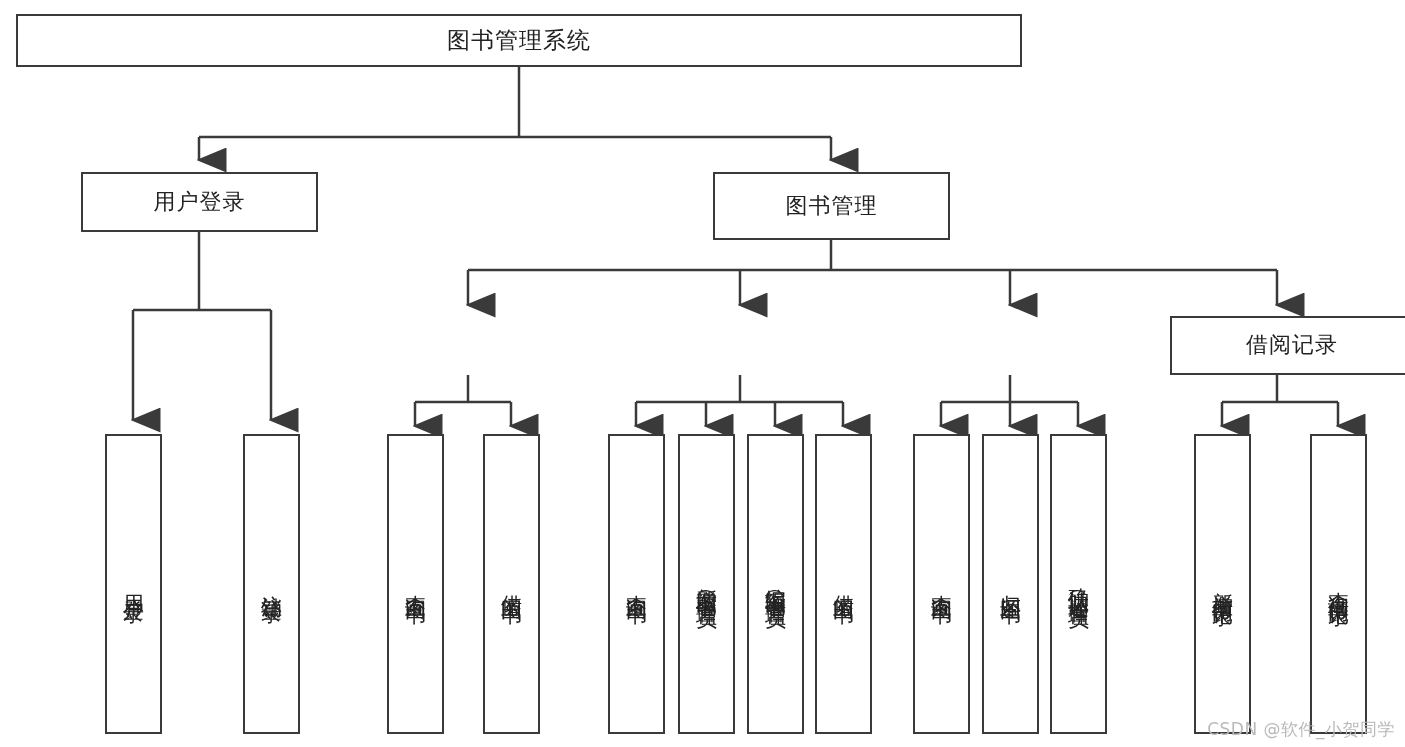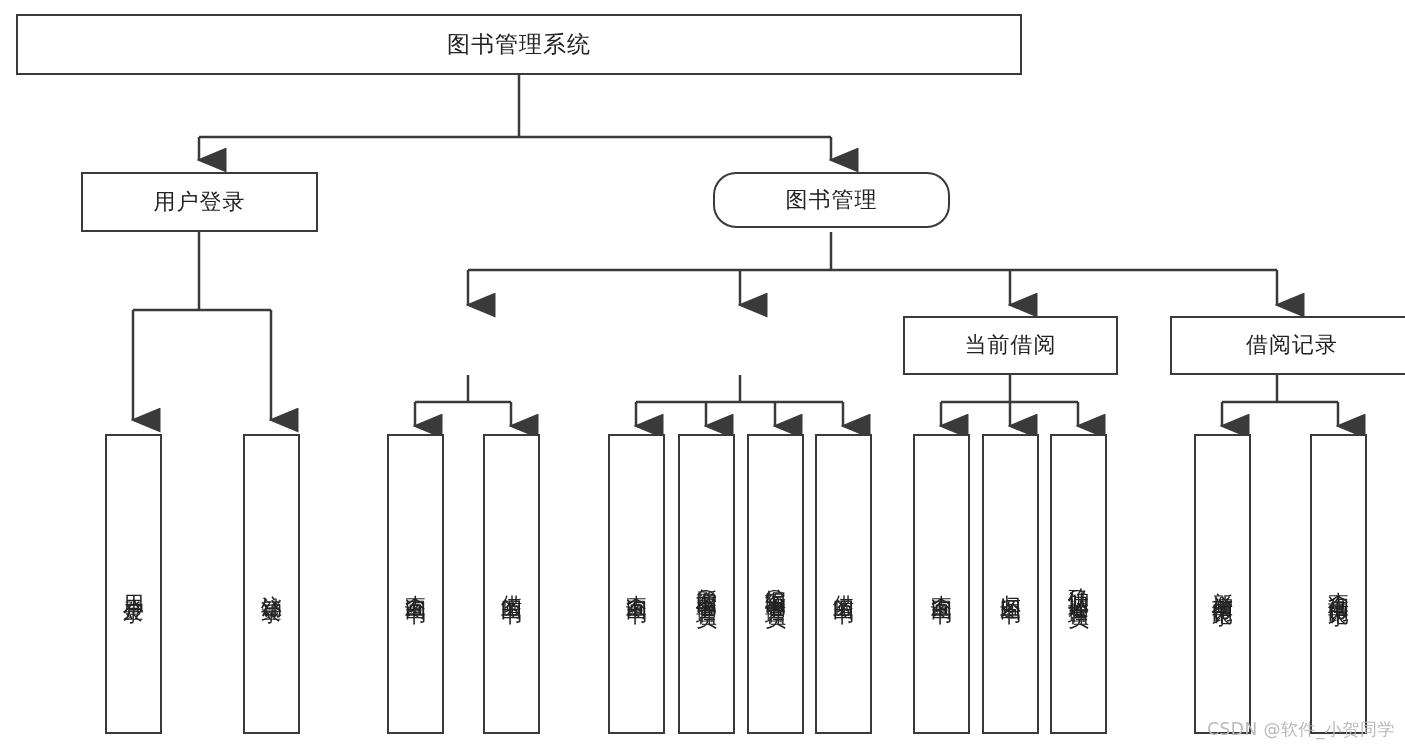--- a/index.html
+++ b/index.html
@@ -114,26 +114,25 @@
       <path d="M 1010 402 L 1010 426" marker-end="url(#arrow)"></path>
       <path d="M 1078 402 L 1078 426" marker-end="url(#arrow)"></path>
 
       <path d="M 1277 375 L 1277 402"></path>
       <path d="M 1222 402 L 1338 402"></path>
       <path d="M 1222 402 L 1222 426" marker-end="url(#arrow)"></path>
       <path d="M 1338 402 L 1338 426" marker-end="url(#arrow)"></path>
     </g>
   </svg>
 
-  <div class="node horiz root" style="left:16px; top:14px; width:1006px; height:61px;">图书管理系统</div>
+  <div class="node horiz root" style="left:16px; top:14px; width:1006px; height:53px;">图书管理系统</div>
 
   <div class="node horiz" style="left:81px; top:172px; width:237px; height:60px;">用户登录</div>
-  <div class="node horiz" style="left:713px; top:172px; width:237px; height:56px;border-radius:23px;">图书管理</div>
+  <div class="node horiz" style="left:713px; top:172px; width:237px; height:68px;">图书管理</div>
 
-  <div class="node horiz" style="left:903px; top:316px; width:215px; height:59px;">当前借阅</div>
   <div class="node horiz" style="left:1170px; top:316px; width:244px; height:59px;">借阅记录</div>
 
   <div class="node vert" style="left:105px; top:434px; width:57px; height:300px;">用户登录</div>
   <div class="node vert" style="left:243px; top:434px; width:57px; height:300px;">注销登录</div>
 
   <div class="node vert" style="left:387px; top:434px; width:57px; height:300px;">查询图书</div>
   <div class="node vert" style="left:483px; top:434px; width:57px; height:300px;">借阅图书</div>
 
   <div class="node vert" style="left:608px; top:434px; width:57px; height:300px;">查询图书</div>
   <div class="node vert" style="left:678px; top:434px; width:57px; height:300px;">新增图书（管理员）</div>

